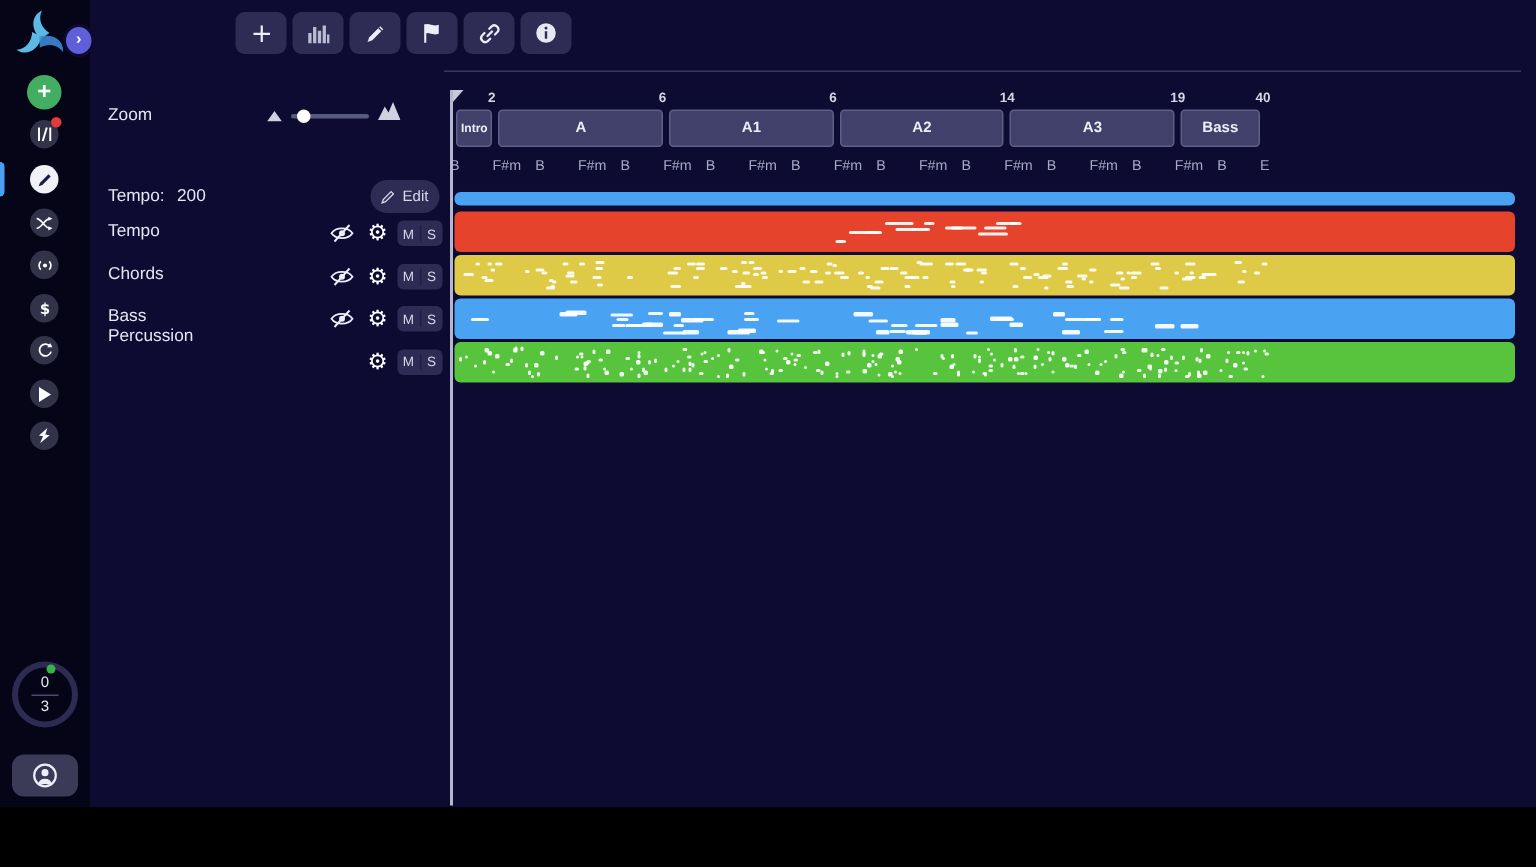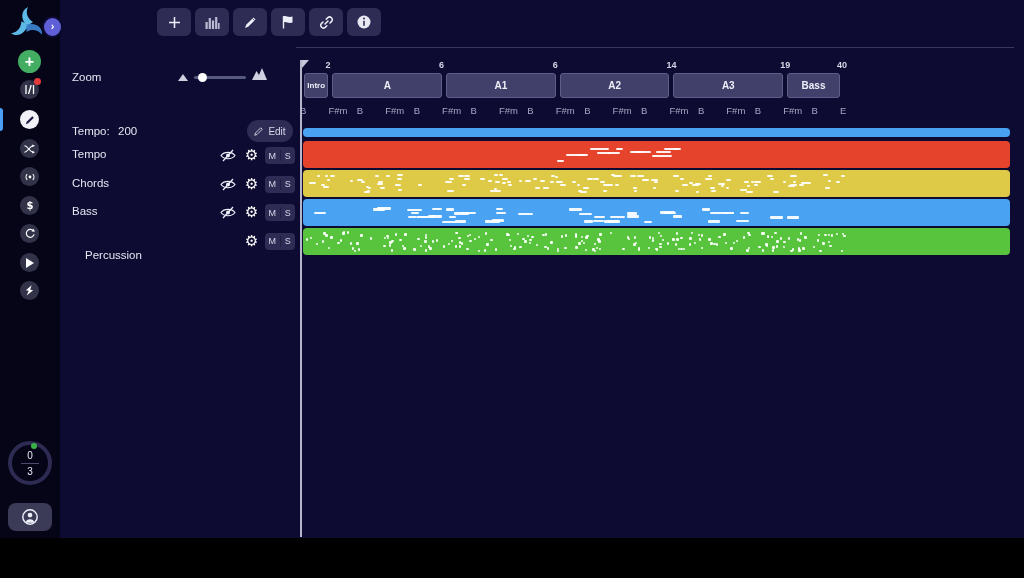--- a/index.html
+++ b/index.html
@@ -302,21 +302,21 @@
         <div class="abs icon-btn gear" style="left:245px;top:205px;">
           <span>⚙</span>
         </div>
         <div class="abs ms" style="left:265px;top:204px;">
           <span>M</span>
           <span class="div"></span>
           <span>S</span>
         </div>
       </div>
       <div>
-        <div class="abs pan-label" style="left:72px;top:249px;margin-left:13px;">Percussion</div>
+        <div class="abs pan-label" style="left:72px;top:218px;">Percussion</div>
         <div class="abs icon-btn gear" style="left:245px;top:233.5px;">
           <span>⚙</span>
         </div>
         <div class="abs ms" style="left:265px;top:232.5px;">
           <span>M</span>
           <span class="div"></span>
           <span>S</span>
         </div>
       </div>
     </div>

